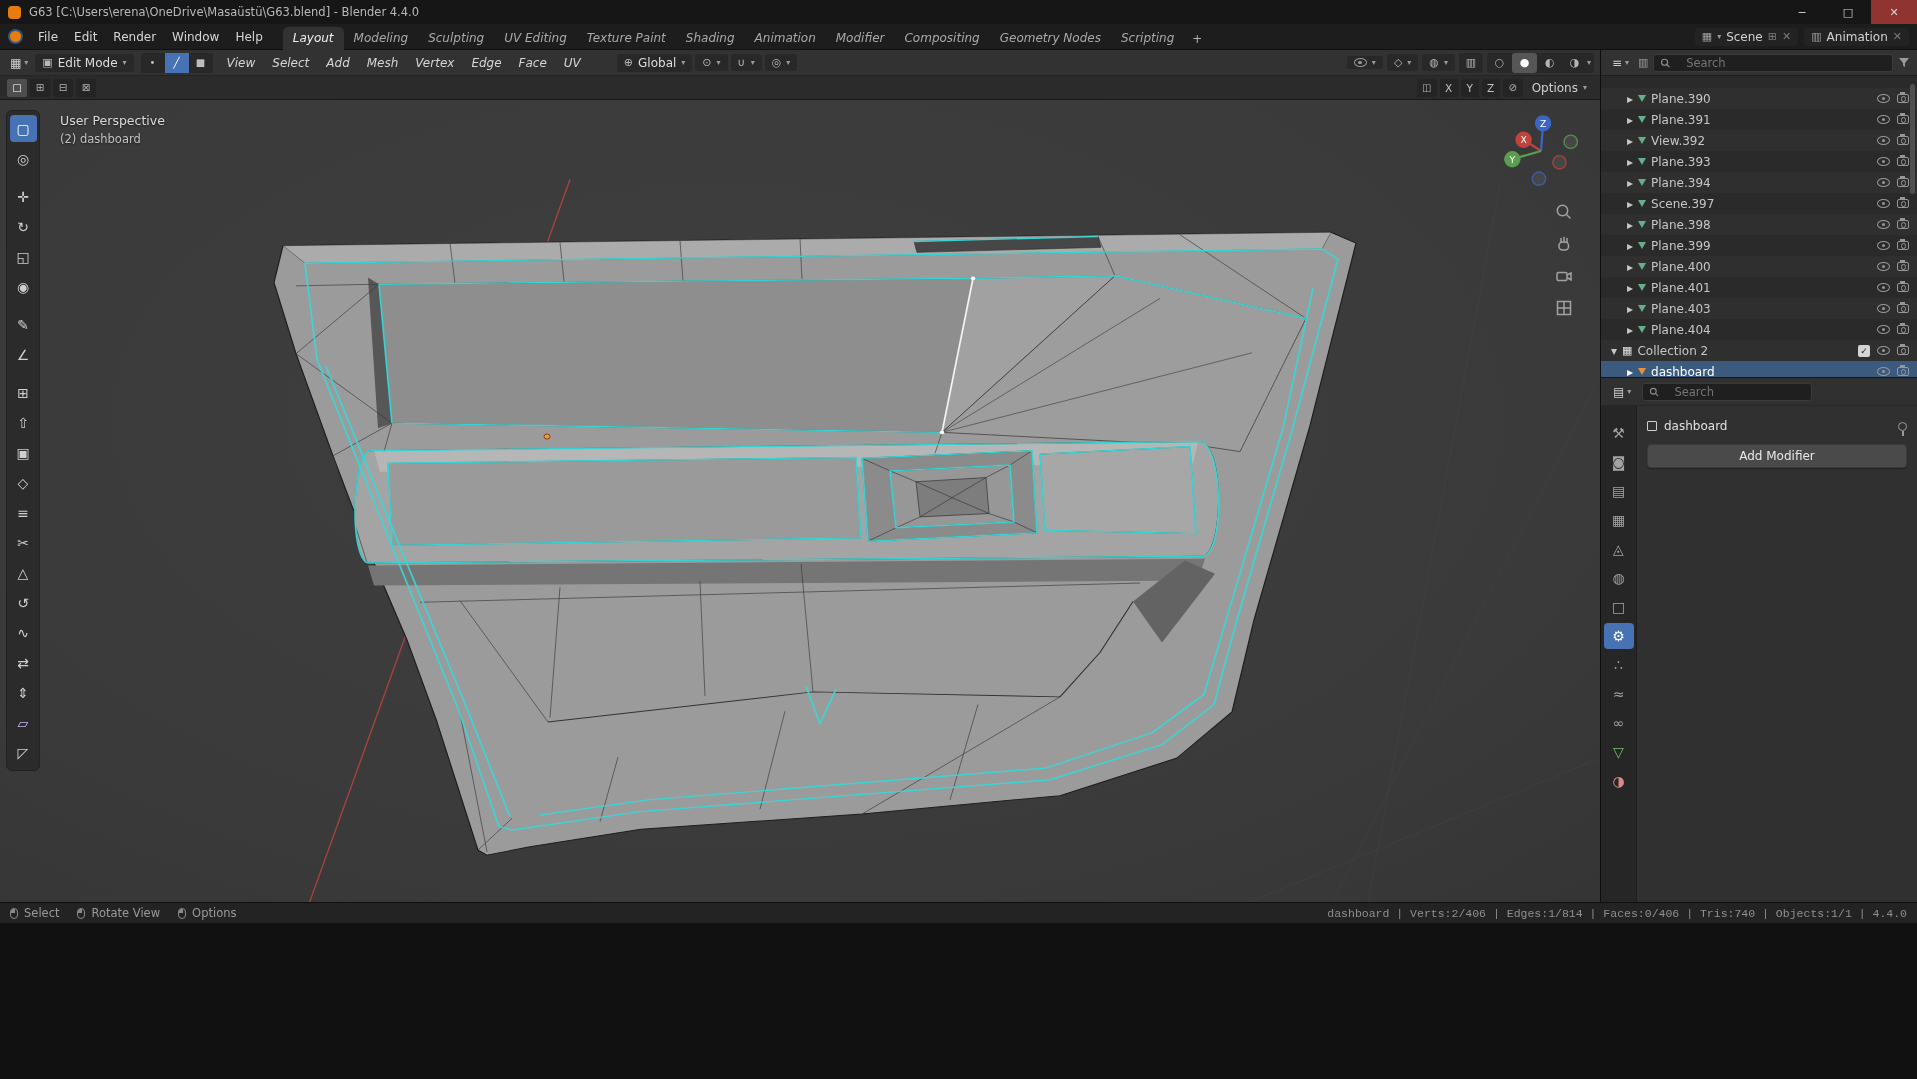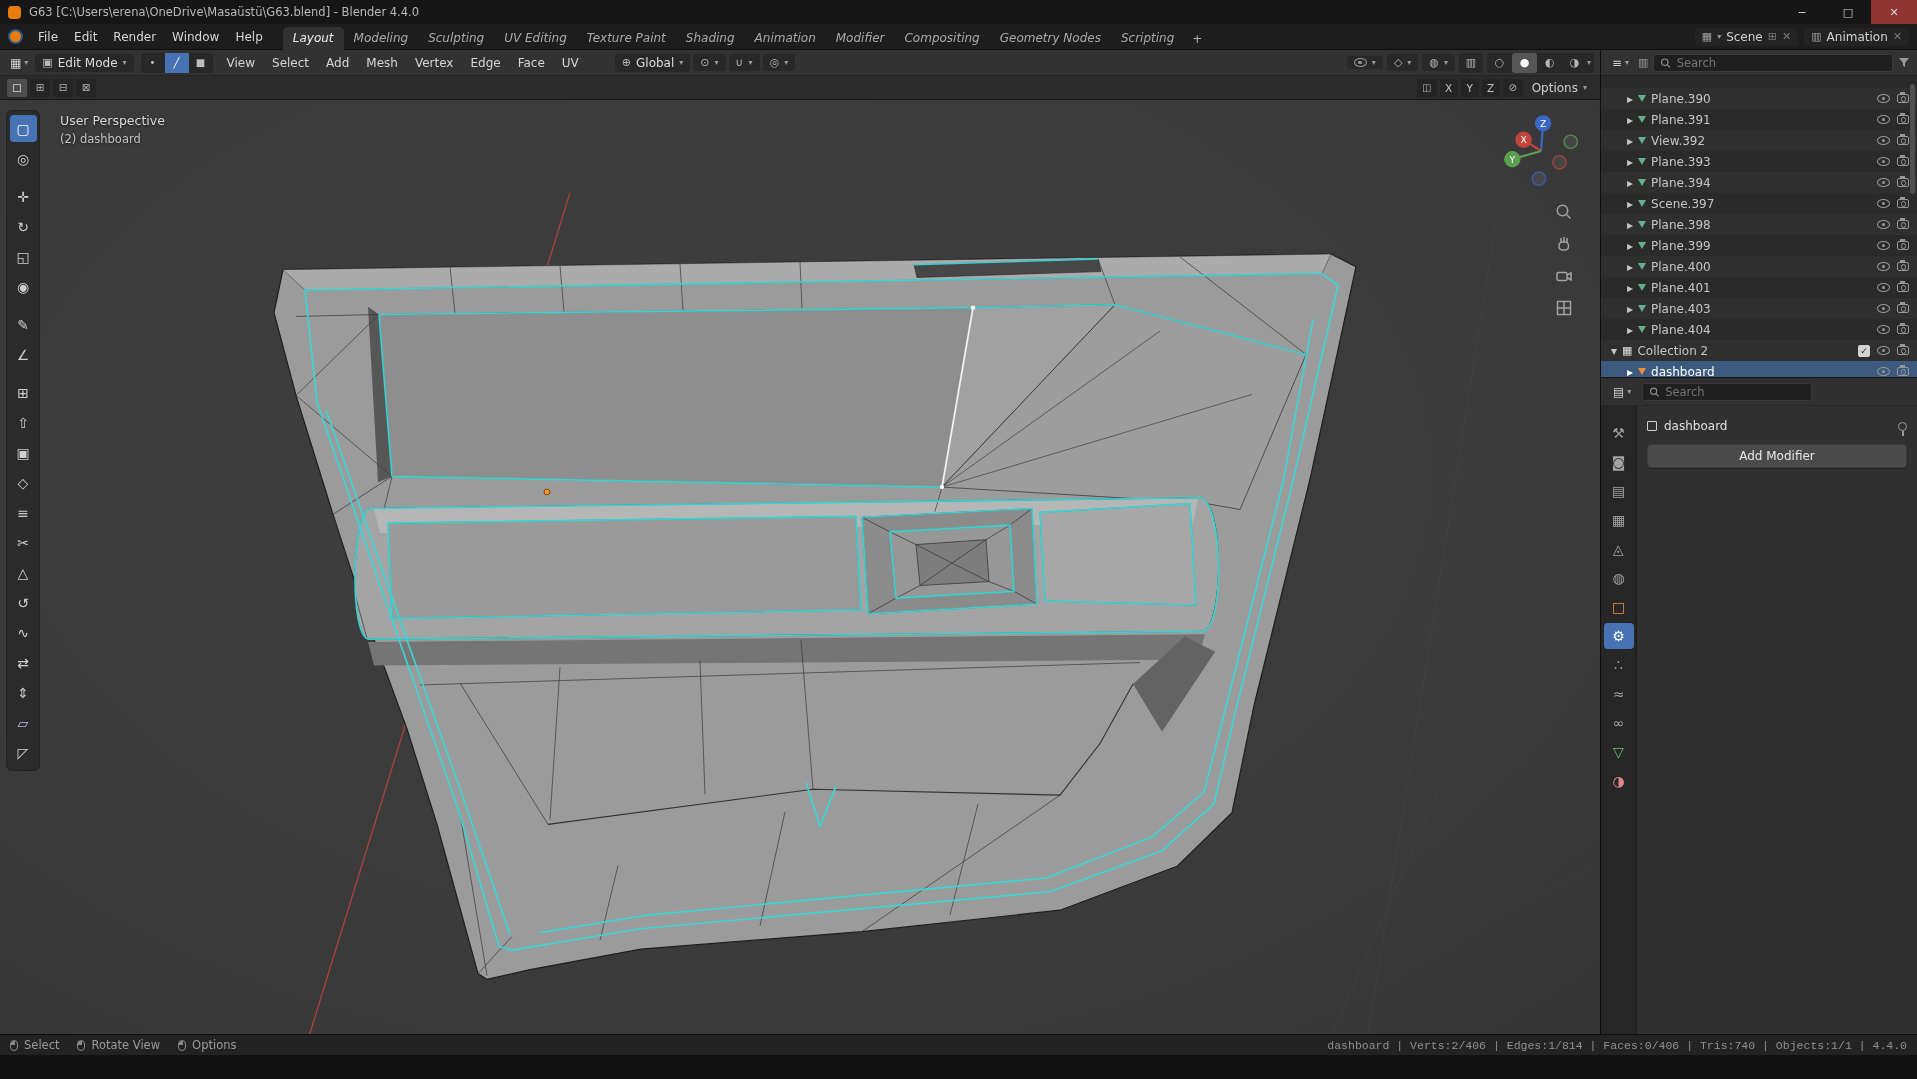--- a/index.html
+++ b/index.html
@@ -1,18 +1,18 @@
 <!DOCTYPE html>
 <html><head>
 <meta charset="utf-8">
 <style>
   * { margin:0; padding:0; box-sizing:border-box; }
   html,body { width:1917px; height:1079px; overflow:hidden; background:#111;
     font-family:"DejaVu Sans","Liberation Sans",sans-serif; }
-  .app { width:1917px; height:1055px; display:flex; flex-direction:column;
+  .app { width:1917px; height:923px; display:flex; flex-direction:column;
     background:#fdba74; color:#c9c9c9; font-size:12px; user-select:none; }
 
   
   .titlebar { height:24px; background:#161616; display:flex; align-items:center; flex:0 0 auto; }
   .tb-logo { width:13px; height:13px; border-radius:4px; background:#e87d0d; margin:0 8px; }
   .tb-title { color:#b9b9b9; font-size:11.5px; }
   .spacer { flex:1; }
   .win-btn { width:46px; height:24px; display:flex; align-items:center; justify-content:center;
     color:#d6d6d6; font-size:11px; }
   .win-close { background:#8f3431; }
@@ -43,21 +43,21 @@
   .hdr-editor-icon { display:flex; align-items:center; gap:3px; color:#cfcfcf; padding:0 4px; }
   .dd { display:flex; align-items:center; gap:5px; background:#282828; border-radius:3px;
     padding:2px 7px; color:#dedede; white-space:nowrap; }
   .dd .dd-ico { color:#b9b9b9; font-size:11px; }
   .mode-btns { display:flex; margin:0 4px; }
   .mode-btn { width:24px; height:20px; background:#282828; display:flex; align-items:center;
     justify-content:center; color:#bdbdbd; font-size:10px; }
   .mode-btn:first-child { border-radius:3px 0 0 3px; }
   .mode-btn:last-child { border-radius:0 3px 3px 0; }
   .mode-btn.active { background:#4772b3; color:#fff; }
-  .vp-header .menu-item { line-height:26px; padding:0 7px; }
+  .vp-header .menu-item { line-height:26px; padding:0 7px;font-style:italic; }
   .hdr-right { margin-left:auto; display:flex; align-items:center; gap:4px; }
   .tgl { width:24px; height:20px; display:flex; align-items:center; justify-content:center;
     background:#282828; border-radius:3px; color:#b5b5b5; font-size:11px; }
   .shading-group { display:flex; align-items:center; background:#282828; border-radius:3px; padding-right:3px; }
   .shade-btn { width:25px; height:20px; display:flex; align-items:center; justify-content:center;
     color:#b5b5b5; font-size:11px; }
   .shade-btn.active { background:#565656; color:#fff; border-radius:3px; }
 
   .tool-strip { height:24px; background:#2b2b2b; border-bottom:1px solid #191919; display:flex;
     align-items:center; gap:3px; padding:0 7px; flex:0 0 auto; }
@@ -88,21 +88,21 @@
 
   .gizmo { position:absolute; right:18px; top:10px; width:82px; height:82px; }
   .nav-icons { position:absolute; right:26px; top:102px; display:flex; flex-direction:column;
     gap:12px; opacity:.8; }
 
   
   .right-col { flex:1; display:flex; flex-direction:column; border-left:1px solid #0e0e0e; min-width:0; }
   .outliner { height:327px; background:#2a2a2a; display:flex; flex-direction:column; flex:0 0 auto; }
   .ol-header { height:26px; background:#323232; display:flex; align-items:center; gap:5px;
     padding:0 7px; border-bottom:1px solid #1e1e1e; flex:0 0 auto; }
-  .search { flex:1; display:flex; align-items:center; gap:5px; background:#1f1f1f;
+  .search { flex:1; display:flex; align-items:center; gap:15px; background:#1f1f1f;
     border:1px solid #3a3a3a; border-radius:3px; height:18px; padding:0 6px; }
   .search input { background:transparent; border:none; outline:none; color:#bdbdbd;
     font-size:11.5px; width:100%; font-family:inherit; }
   .ol-rows { flex:1; overflow:hidden; position:relative; padding-top:12px; }
   .ol-row { height:21px; display:flex; align-items:center; gap:5px; padding:0 8px 0 26px;
     color:#c6c6c6; font-size:12px; white-space:nowrap; }
   .ol-row:nth-child(odd) { background:rgba(255,255,255,.025); }
   .ol-collection { padding-left:10px; }
   .ol-selected { background:#3b5a7e; color:#fff; }
   .ol-icons { margin-left:auto; display:flex; align-items:center; gap:7px; }

